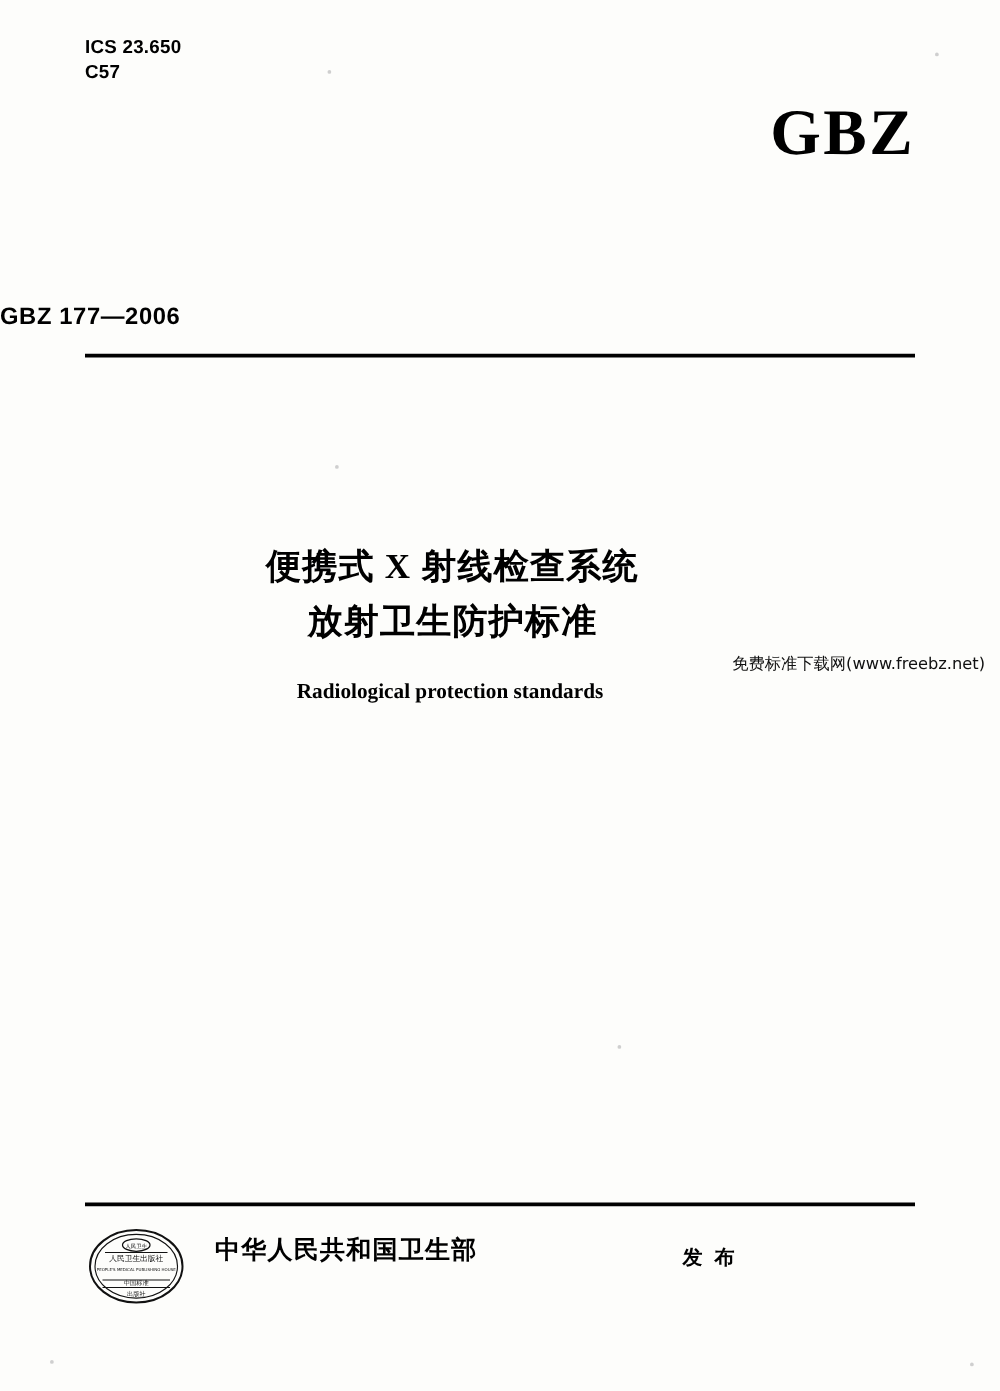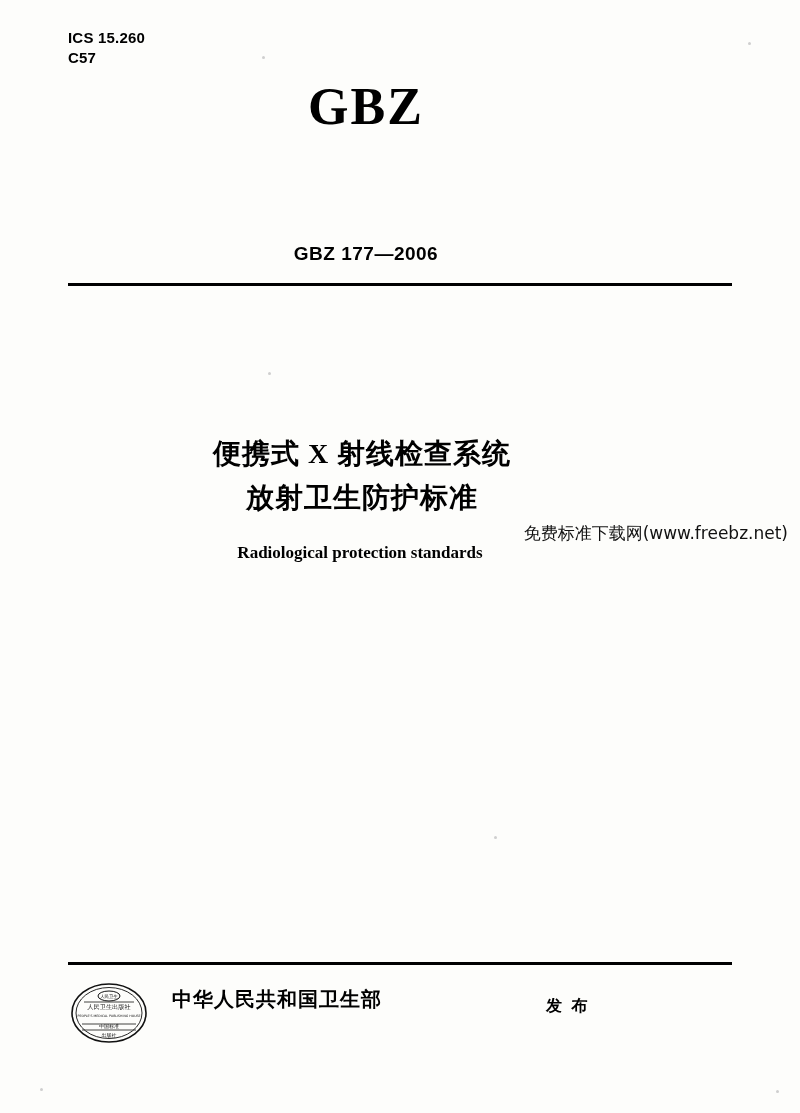--- a/index.html
+++ b/index.html
@@ -35,21 +35,21 @@
     letter-spacing: 0.2px;
   }
   .ics-block div { white-space: nowrap; }
 
   
   .gbz-logo {
     position: absolute;
     left: 0;
     top: 78px;
     width: 732px;
-    text-align: center;
+    text-align: right;
     font-family: "Liberation Serif", serif;
     font-weight: bold;
     font-size: 52px;
     letter-spacing: 2px;
     line-height: 58px;
   }
 
   
   .std-name {
     position: absolute;
@@ -63,21 +63,21 @@
     letter-spacing: 2px;
     white-space: nowrap;
   }
 
   
   .std-number {
     position: absolute;
     left: 0;
     top: 243px;
     width: 732px;
-    text-align: center;
+    text-align: left;
     font-family: "Liberation Sans", sans-serif;
     font-weight: bold;
     font-size: 19px;
     letter-spacing: 0.5px;
   }
 
   
   .header-rule {
     position: absolute;
     left: 68px;
@@ -113,21 +113,21 @@
     font-size: 17px;
     line-height: 26px;
   }
 
   
   .site-note {
     position: absolute;
     right: 12px;
     top: 522px;
     font-family: "DejaVu Sans", sans-serif;
-    font-size: 17px;
+    font-size: 13px;
     color: #111111;
     white-space: nowrap;
   }
 
   
   .dates-row {
     position: absolute;
     left: 68px;
     top: 932px;
     width: 664px;
@@ -202,21 +202,21 @@
     background: #cfcfcf;
     border-radius: 50%;
   }
 </style>
 </head>
 <body>
 
 <div class="page">
 
   <div class="ics-block">
-    <div>ICS 15.260</div>
+    <div>ICS 23.650</div>
     <div>C57</div>
   </div>
 
   <div class="gbz-logo">GBZ</div>
 
 
   <div class="std-number">GBZ 177—2006</div>
 
   <div class="header-rule"></div>
 

